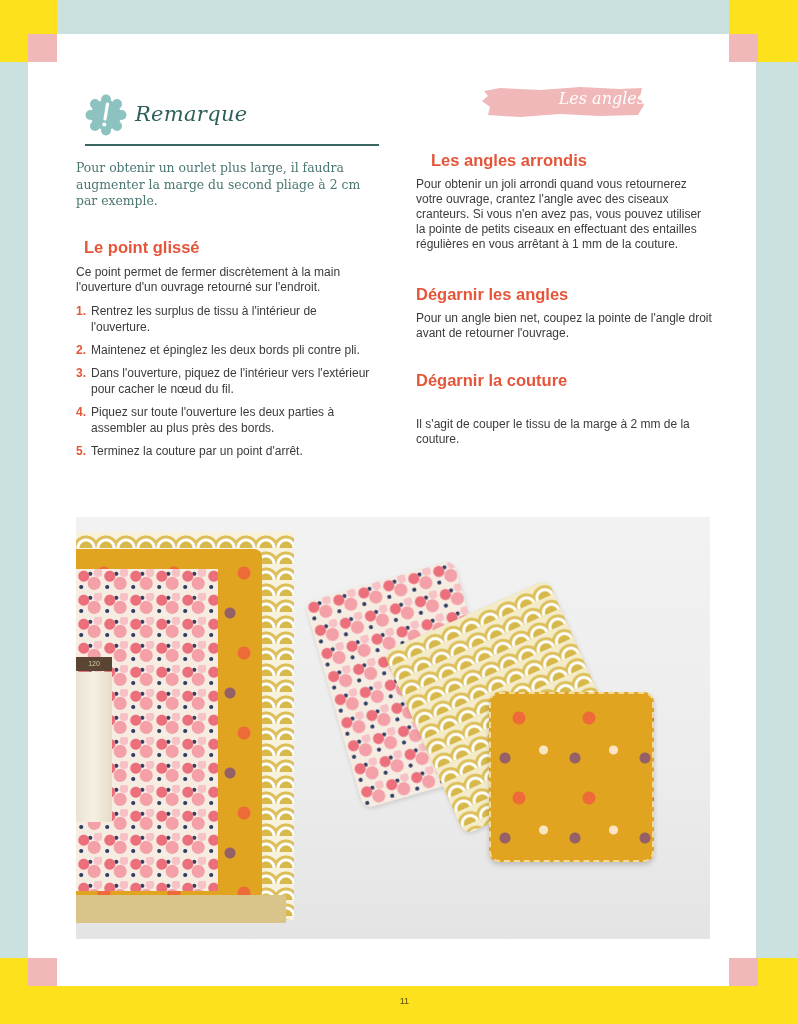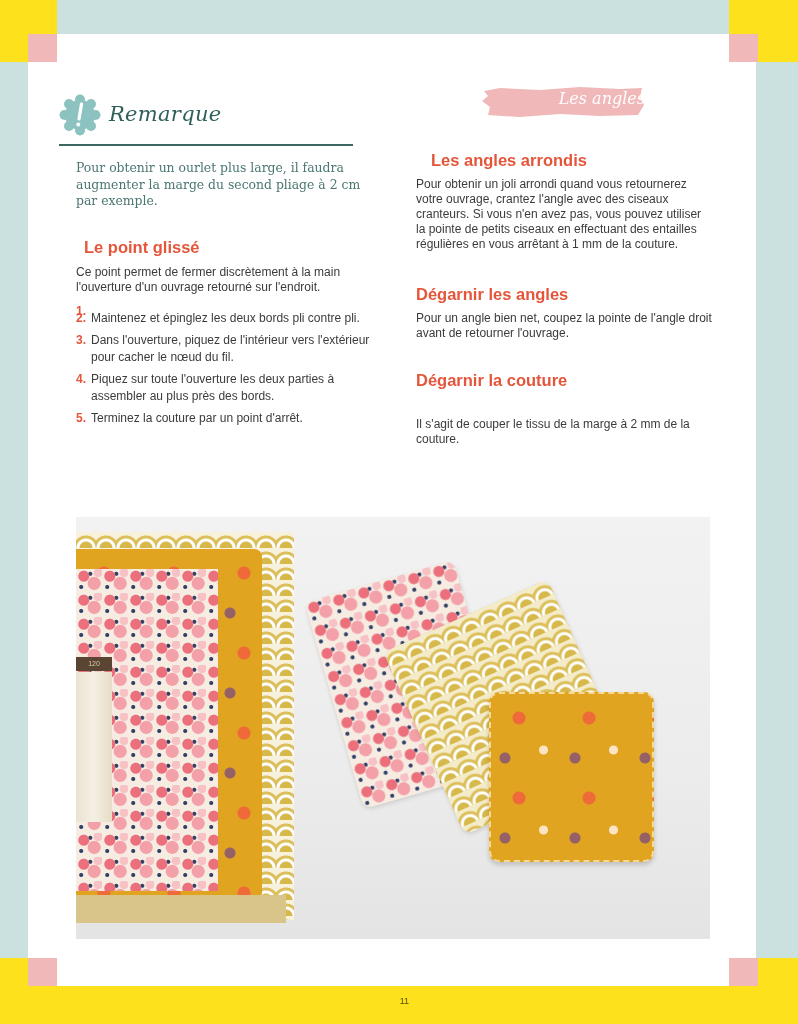--- a/index.html
+++ b/index.html
@@ -8,21 +8,21 @@
 
     
     .frame-top { position: absolute; left: 57px; top: 0; width: 672px; height: 34px; background: #cbe1df; }
     .frame-left { position: absolute; left: 0; top: 62px; width: 28px; height: 896px; background: #cbe1df; }
     .frame-right { position: absolute; right: 0; top: 62px; width: 42px; height: 896px; background: #cbe1df; }
     .frame-bottom { position: absolute; left: 0; top: 986px; width: 798px; height: 38px; background: #fde11d; }
     .corner-yellow { position: absolute; background: #fde11d; }
     .corner-pink { position: absolute; background: #f0b8b8; width: 29px; height: 28px; }
 
     
-    .remarque-head { position: absolute; left: 59px; top: 92px; width: 294px; height: 54px; text-align: right; }
+    .remarque-head { position: absolute; left: 85px; top: 92px; width: 294px; height: 54px; text-align: right; }
     .badge { position: absolute; left: 0; top: 2px; width: 42px; height: 42px; }
     .remarque-title { position: absolute; left: 50px; top: 10px; font-family: "DejaVu Serif", serif; font-style: italic; font-size: 21px; color: #2e5f5a; letter-spacing: 0.3px; }
     .remarque-rule { position: absolute; left: 0; top: 52px; width: 294px; height: 2px; background: #3c6661; }
     .remarque-text { position: absolute; left: 76px; top: 160px; width: 300px; font-family: "DejaVu Serif", serif; font-size: 12.4px; line-height: 16.5px; color: #4b7772; }
 
     h2.section { position: absolute; font-family: "Liberation Sans", sans-serif; font-weight: bold; font-size: 16.5px; color: #e4553a; }
     p.body { position: absolute; font-family: "Liberation Sans", sans-serif; font-size: 12px; line-height: 15px; color: #3b3b3b; }
 
     ol.steps { position: absolute; left: 76px; top: 303px; width: 298px; list-style: none; font-family: "Liberation Sans", sans-serif; font-size: 12px; line-height: 16.2px; color: #3b3b3b; }
     ol.steps li { position: relative; padding-left: 15px; margin-bottom: 6.6px; }
@@ -111,20 +111,21 @@
   <div class="remarque-rule"></div>
 </div>
 <p class="remarque-text">Pour obtenir un ourlet plus large, il faudra augmenter la marge du second pliage à 2 cm par exemple.</p>
 
 <h2 class="section" style="left:84px;top:238px;">Le point glissé</h2>
 <p class="body" style="left:76px;top:265px;width:300px;">Ce point permet de fermer discrètement à la main l'ouverture d'un ouvrage retourné sur l'endroit.</p>
 
 <ol class="steps">
   <li>
     <span class="num">1.</span>
+    <span>Rentrez les surplus de tissu à l'intérieur de l'ouverture.</span>
   </li>
   <li>
     <span class="num">2.</span>
     <span>Maintenez et épinglez les deux bords pli contre pli.</span>
   </li>
   <li>
     <span class="num">3.</span>
     <span>Dans l'ouverture, piquez de l'intérieur vers l'extérieur pour cacher le nœud du fil.</span>
   </li>
   <li>

